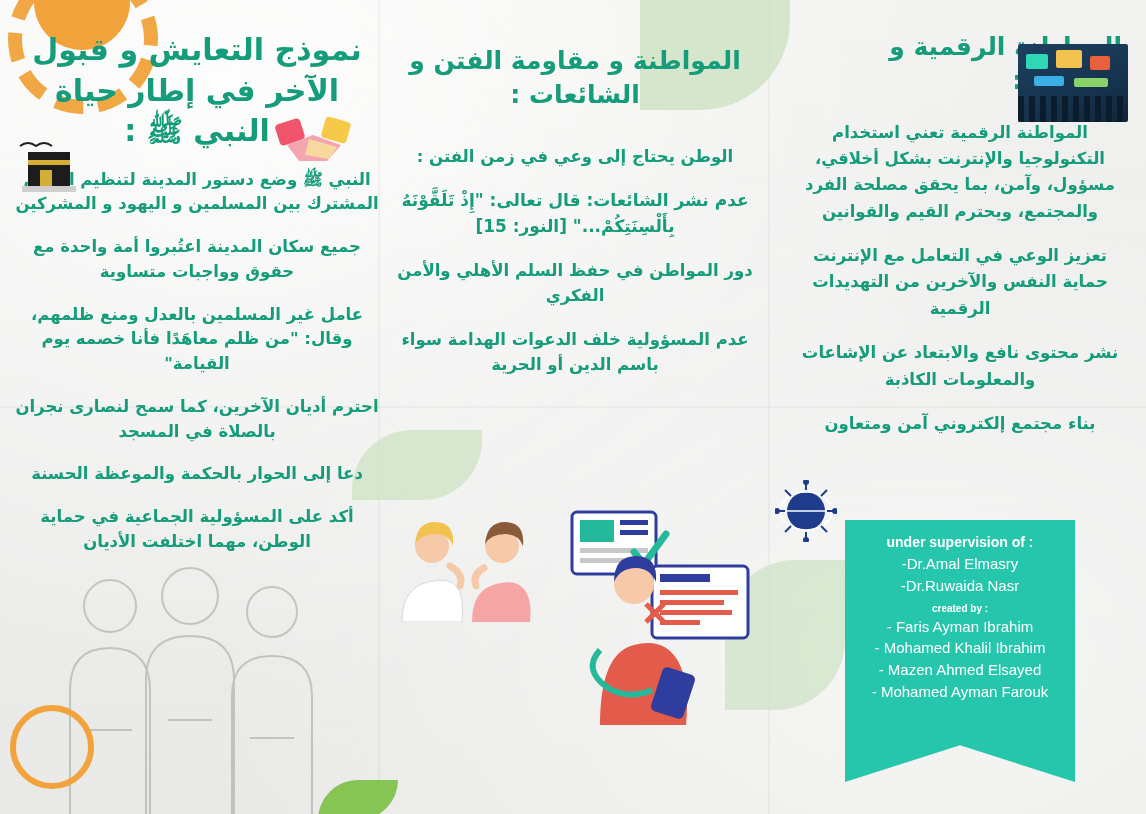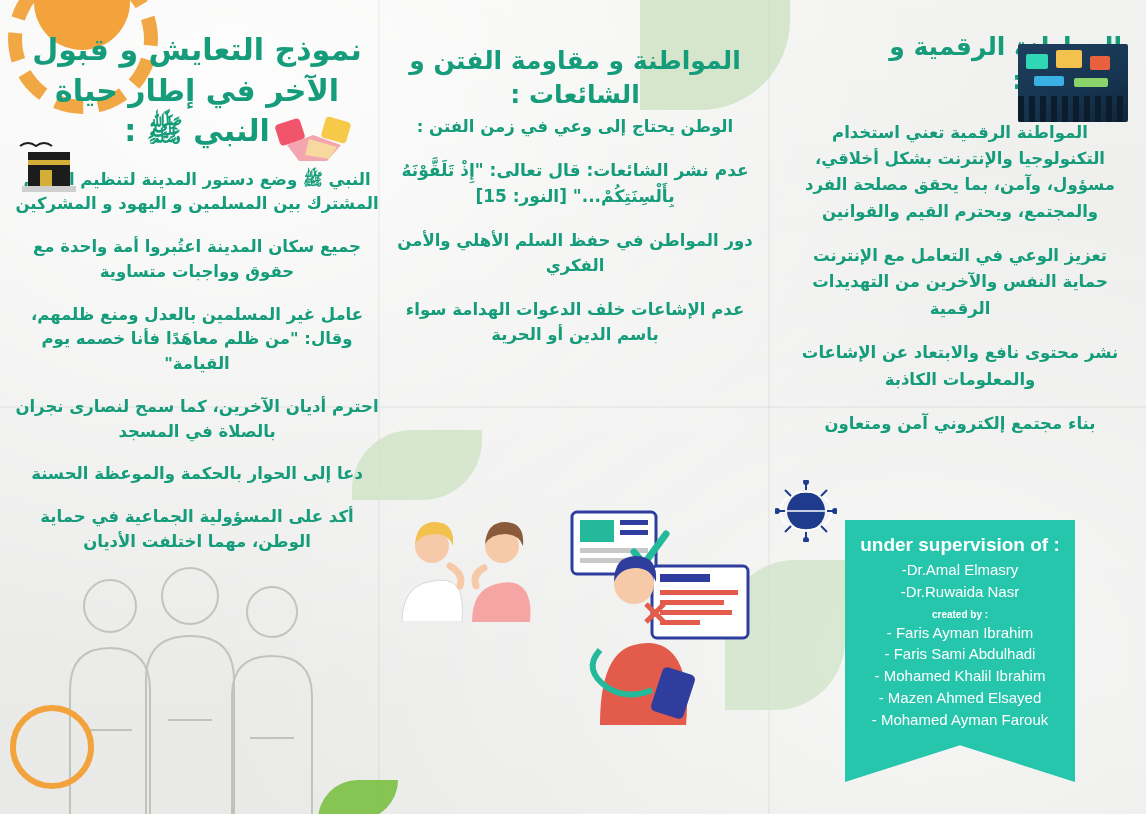--- a/index.html
+++ b/index.html
@@ -43,21 +43,21 @@
   }
   
   #col-right{right:18px;width:336px;}
   #col-right .col-title{font-size:25px;margin-top:30px;text-align:right;padding-right:6px;}
   #col-right .col-body{margin-top:22px;font-size:16.5px;}
   #col-right .col-body p{line-height:1.6;}
 
   
   #col-mid{left:390px;width:370px;}
   #col-mid .col-title{font-size:25px;margin-top:44px;}
-  #col-mid .col-body{margin-top:2px;font-size:16.5px;}
+  #col-mid .col-body{margin-top:32px;font-size:16.5px;}
   #col-mid .col-body p{line-height:1.55;}
   .ayah{font-size:17px;}
 
   
   #col-left{left:12px;width:370px;}
   #col-left .col-title{font-size:30px;margin-top:30px;text-align:center;}
   #col-left .col-body{margin-top:16px;font-size:16.5px;}
   #col-left .col-body p{line-height:1.5;}
 
   
@@ -106,21 +106,21 @@
 
   
   #ribbon{
     position:absolute;left:845px;top:520px;width:230px;height:262px;z-index:8;
     background:#26c6ad;
     clip-path:polygon(0 0,100% 0,100% 100%,50% 86%,0 100%);
     color:#fff;text-align:center;
     font-family:"Liberation Sans", sans-serif;
     padding-top:14px;box-sizing:border-box;
   }
-  #ribbon .r-head{font-weight:bold;font-size:19px;margin-bottom:3px;}
+  #ribbon .r-head{font-weight:bold;font-size:14px;margin-bottom:3px;}
   #ribbon .r-line{font-size:15px;line-height:1.45;}
   #ribbon .r-sub{font-weight:bold;font-size:10px;margin:6px 0 2px;}
 </style>
 </head>
 <body>
 
 <div class="paper-bg"></div>
 <div class="crease" style="left:378px;top:0;width:2px;height:814px;"></div>
 <div class="crease" style="left:768px;top:0;width:2px;height:814px;"></div>
 <div class="crease" style="left:0;top:406px;width:1146px;height:2px;"></div>
@@ -228,21 +228,21 @@
     <p>بناء مجتمع إلكتروني آمن ومتعاون</p>
   </div>
 </div>
 
 <div class="col" id="col-mid">
   <div class="col-title">المواطنة و مقاومة الفتن و الشائعات :</div>
   <div class="col-body">
     <p>الوطن يحتاج إلى وعي في زمن الفتن :</p>
     <p class="ayah">عدم نشر الشائعات: قال تعالى: "إِذْ تَلَقَّوْنَهُ بِأَلْسِنَتِكُمْ..." [النور: 15]</p>
     <p>دور المواطن في حفظ السلم الأهلي والأمن الفكري</p>
-    <p>عدم الإشاعات خلف الدعوات الهدامة سواء باسم الدين أو الحرية</p>
+    <p>عدم المسؤولية خلف الدعوات الهدامة سواء باسم الدين أو الحرية</p>
   </div>
 </div>
 
 <div class="col" id="col-left">
   <div class="col-title">نموذج التعايش و قبول الآخر في إطار حياة النبي ﷺ :</div>
   <div class="col-body">
     <p>النبي ﷺ وضع دستور المدينة لتنظيم العيش المشترك بين المسلمين و اليهود و المشركين</p>
     <p>جميع سكان المدينة اعتُبروا أمة واحدة مع حقوق وواجبات متساوية</p>
     <p>عامل غير المسلمين بالعدل ومنع ظلمهم، وقال: "من ظلم معاهَدًا فأنا خصمه يوم القيامة"</p>
     <p>احترم أديان الآخرين، كما سمح لنصارى نجران بالصلاة في المسجد</p>
@@ -250,17 +250,16 @@
     <p>أكد على المسؤولية الجماعية في حماية الوطن، مهما اختلفت الأديان</p>
   </div>
 </div>
 
 <div id="ribbon">
   <div class="r-head">under supervision of :</div>
   <div class="r-line">-Dr.Amal Elmasry</div>
   <div class="r-line">-Dr.Ruwaida Nasr</div>
   <div class="r-sub">created by :</div>
   <div class="r-line">- Faris Ayman Ibrahim</div>
-  <div class="r-line">- Faris Sami Abdulhadi</div>
   <div class="r-line">- Mohamed Khalil Ibrahim</div>
   <div class="r-line">- Mazen Ahmed Elsayed</div>
   <div class="r-line">- Mohamed Ayman Farouk</div>
 </div>
 
 </body></html>

